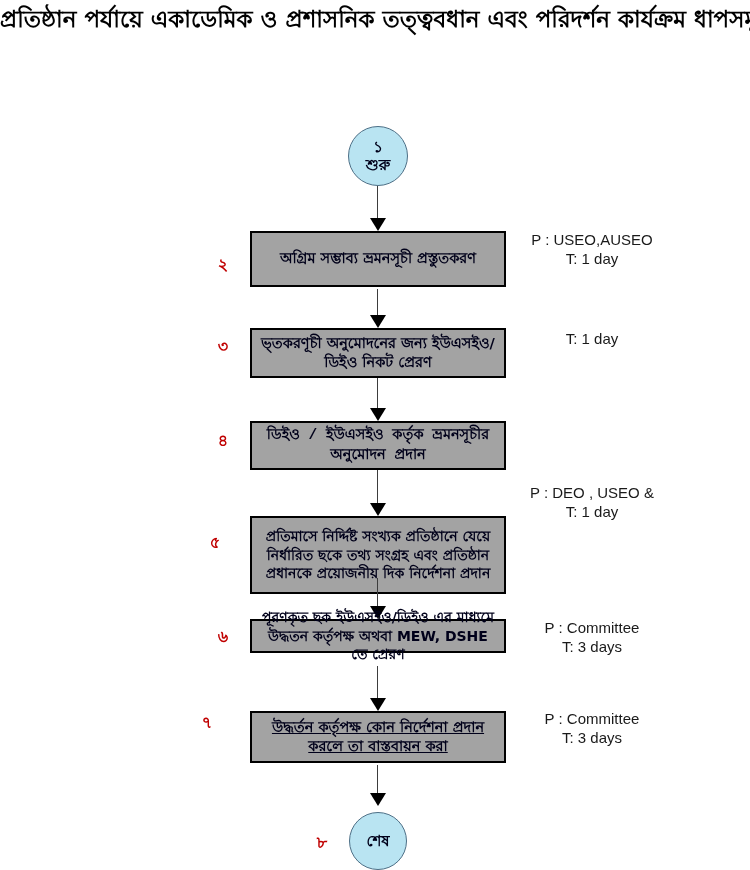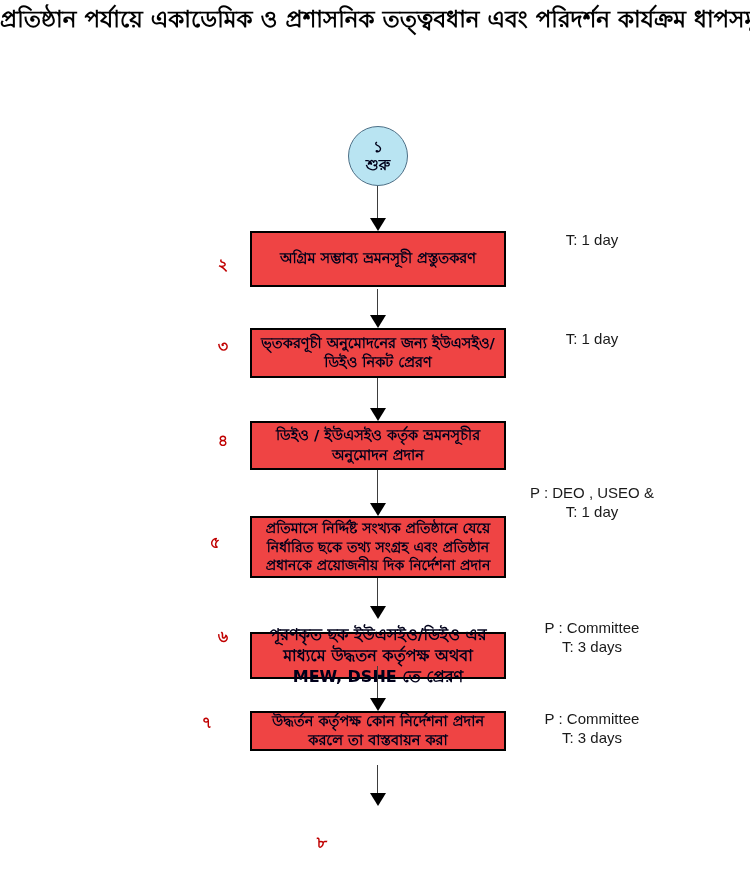--- a/index.html
+++ b/index.html
@@ -37,21 +37,21 @@
     font-weight: 700;
     color: #00001a;
     line-height: 1.2;
   }
   .terminal.start { left: 348px; top: 126px; }
   .terminal.end   { left: 349px; top: 812px; width: 58px; height: 58px; }
   .flowbox {
     position: absolute;
     left: 250px;
     width: 256px;
-    background: #ef4444;
+    background: #a3a3a3;
     border: 2px solid #000000;
     display: flex;
     align-items: center;
     justify-content: center;
     text-align: center;
     font-size: 14.5px;
     font-weight: 700;
     color: #00001a;
     line-height: 1.32;
     padding: 11px 8px;
@@ -100,70 +100,74 @@
     <span>১</span>
     <span>শুরু</span>
   </div>
 
   <div class="arrow-line" style="top:186px;height:33px;"></div>
   <div class="arrow-head" style="top:218px;"></div>
 
   <div class="stepnum" style="left:208px;top:252px;">২</div>
   <div class="flowbox" style="top:231px;height:56px;">অগ্রিম সম্ভাব্য ভ্রমনসূচী প্রস্তুতকরণ</div>
   <div class="sidelabel" style="top:231px;">
+    <div>P : USEO,AUSEO</div>
     <div>T: 1 day</div>
     <div></div>
   </div>
 
   <div class="arrow-line" style="top:289px;height:27px;"></div>
   <div class="arrow-head" style="top:315px;"></div>
 
   <div class="stepnum" style="left:208px;top:334px;">৩</div>
   <div class="flowbox" style="top:328px;height:50px;">ভ্তকরণূচী অনুমোদনের জন্য ইউএসইও/ডিইও নিকট  প্রেরণ</div>
   <div class="sidelabel" style="top:330px;">
     <div>T: 1 day</div>
     <div></div>
   </div>
 
   <div class="arrow-line" style="top:378px;height:31px;"></div>
   <div class="arrow-head" style="top:408px;"></div>
 
   <div class="stepnum" style="left:208px;top:428px;">৪</div>
-  <div class="flowbox" style="top:421px;height:49px;">ডিইও / ইউএসইও কর্তৃক ভ্রমনসূচীর অনুমোদন প্রদান</div>
+  <div class="flowbox" style="top:421px;height:49px;font-family:Liberation Mono, monospace;">ডিইও / ইউএসইও কর্তৃক ভ্রমনসূচীর অনুমোদন প্রদান</div>
 
   <div class="arrow-line" style="top:470px;height:34px;"></div>
   <div class="arrow-head" style="top:503px;"></div>
 
   <div class="stepnum" style="left:200px;top:530px;">৫</div>
-  <div class="flowbox" style="top:516px;height:62px;font-size:14px;">প্রতিমাসে নির্দ্দিষ্ট সংখ্যক প্রতিষ্ঠানে যেয়ে নির্ধারিত ছকে তথ্য সংগ্রহ এবং প্রতিষ্ঠান প্রধানকে প্রয়োজনীয় দিক নির্দেশনা প্রদান</div>
+  <div class="flowbox" style="top:516px;height:78px;font-size:14px;">প্রতিমাসে নির্দ্দিষ্ট সংখ্যক প্রতিষ্ঠানে যেয়ে নির্ধারিত ছকে তথ্য সংগ্রহ এবং প্রতিষ্ঠান প্রধানকে প্রয়োজনীয় দিক নির্দেশনা প্রদান</div>
   <div class="sidelabel" style="top:484px;">
     <div>P : DEO , USEO &amp;</div>
     <div>T: 1 day</div>
   </div>
 
   <div class="arrow-line" style="top:578px;height:29px;"></div>
   <div class="arrow-head" style="top:606px;"></div>
 
   <div class="stepnum" style="left:208px;top:624px;">৬</div>
-  <div class="flowbox" style="top:632px;height:47px;font-size:16px;">পূরণকৃত ছক ইউএসইও/ডিইও  এর মাধ্যমে উদ্ধতন কর্তৃপক্ষ অথবা MEW, DSHE তে প্রেরণ</div>
+  <div class="flowbox" style="top:619px;height:34px;font-size:14px;">পূরণকৃত ছক ইউএসইও/ডিইও  এর মাধ্যমে উদ্ধতন কর্তৃপক্ষ অথবা MEW, DSHE তে প্রেরণ</div>
   <div class="sidelabel" style="top:619px;">
     <div>P : Committee</div>
     <div>T: 3 days</div>
     <div></div>
   </div>
 
   <div class="arrow-line" style="top:666px;height:33px;"></div>
   <div class="arrow-head" style="top:698px;"></div>
 
   <div class="stepnum" style="left:192px;top:710px;">৭</div>
-  <div class="flowbox" style="top:711px;height:40px;">উদ্ধর্তন কর্তৃপক্ষ কোন নির্দেশনা প্রদান করলে তা বাস্তবায়ন করা</div>
+  <div class="flowbox" style="top:711px;height:52px;text-decoration:underline;">উদ্ধর্তন কর্তৃপক্ষ কোন নির্দেশনা প্রদান করলে তা বাস্তবায়ন করা</div>
   <div class="sidelabel" style="top:710px;">
     <div>P : Committee</div>
     <div>T: 3 days</div>
     <div></div>
   </div>
 
   <div class="arrow-line" style="top:765px;height:29px;"></div>
   <div class="arrow-head" style="top:793px;"></div>
 
   <div class="stepnum" style="left:307px;top:830px;">৮</div>
+  <div class="terminal end">
+    <span>শেষ</span>
+  </div>
 
 </div>
 
 </body></html>

